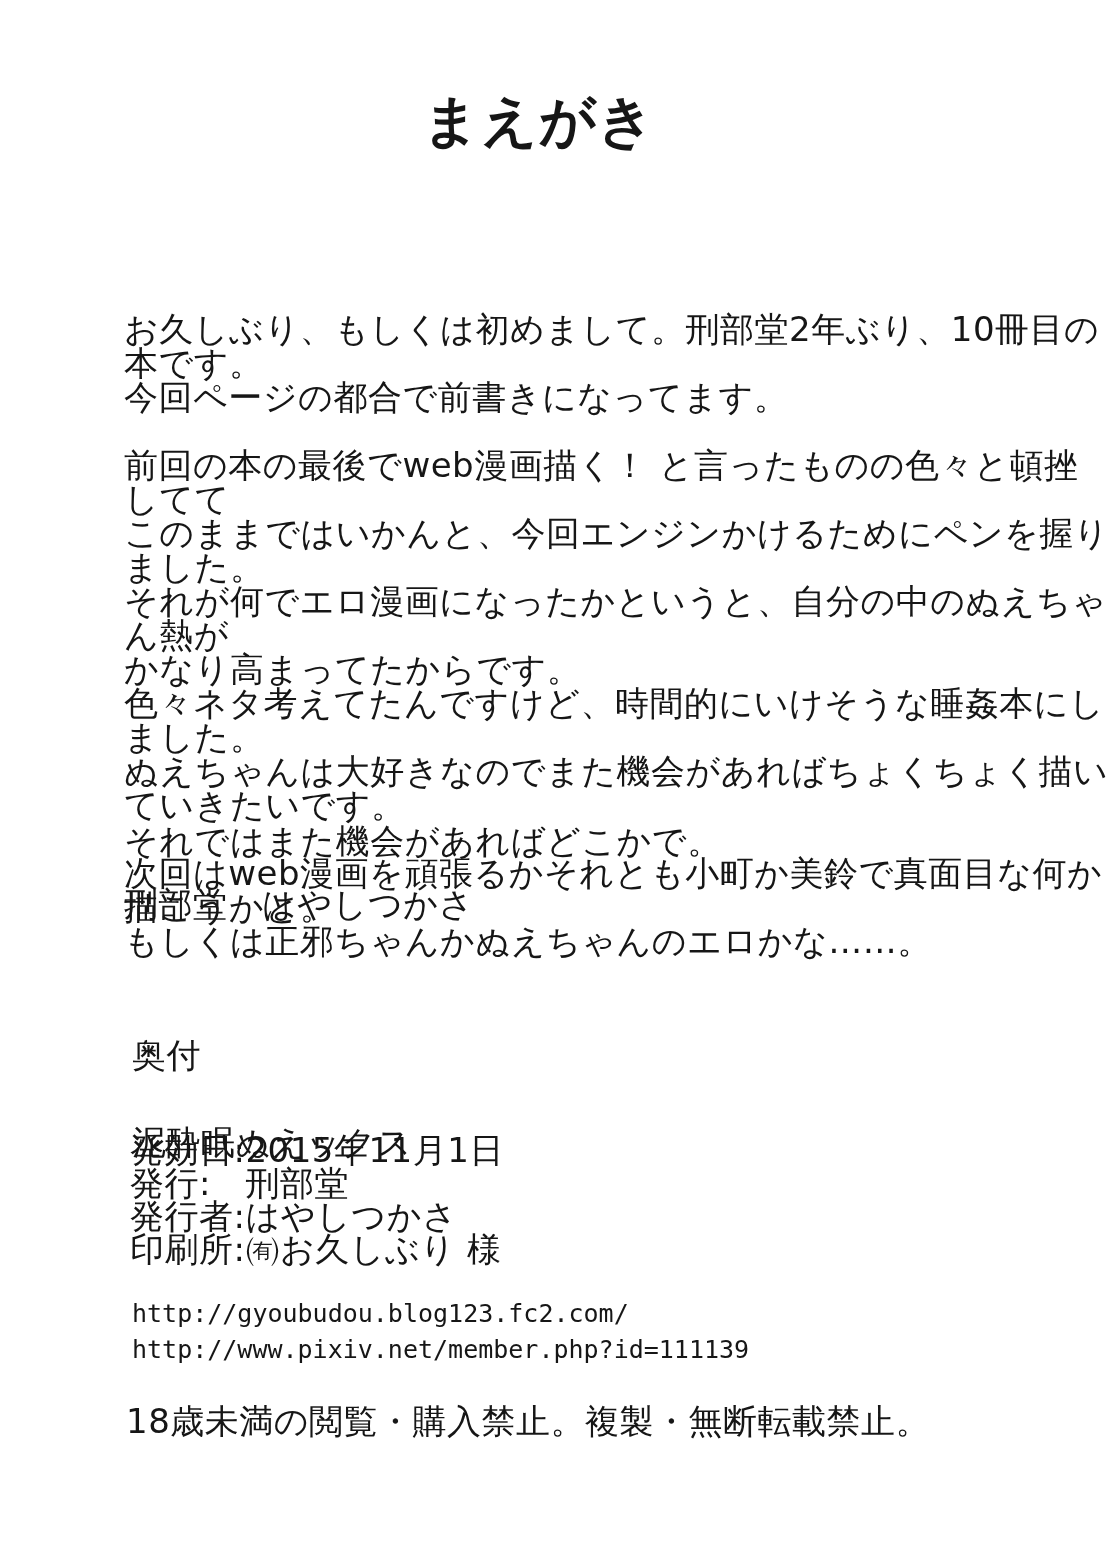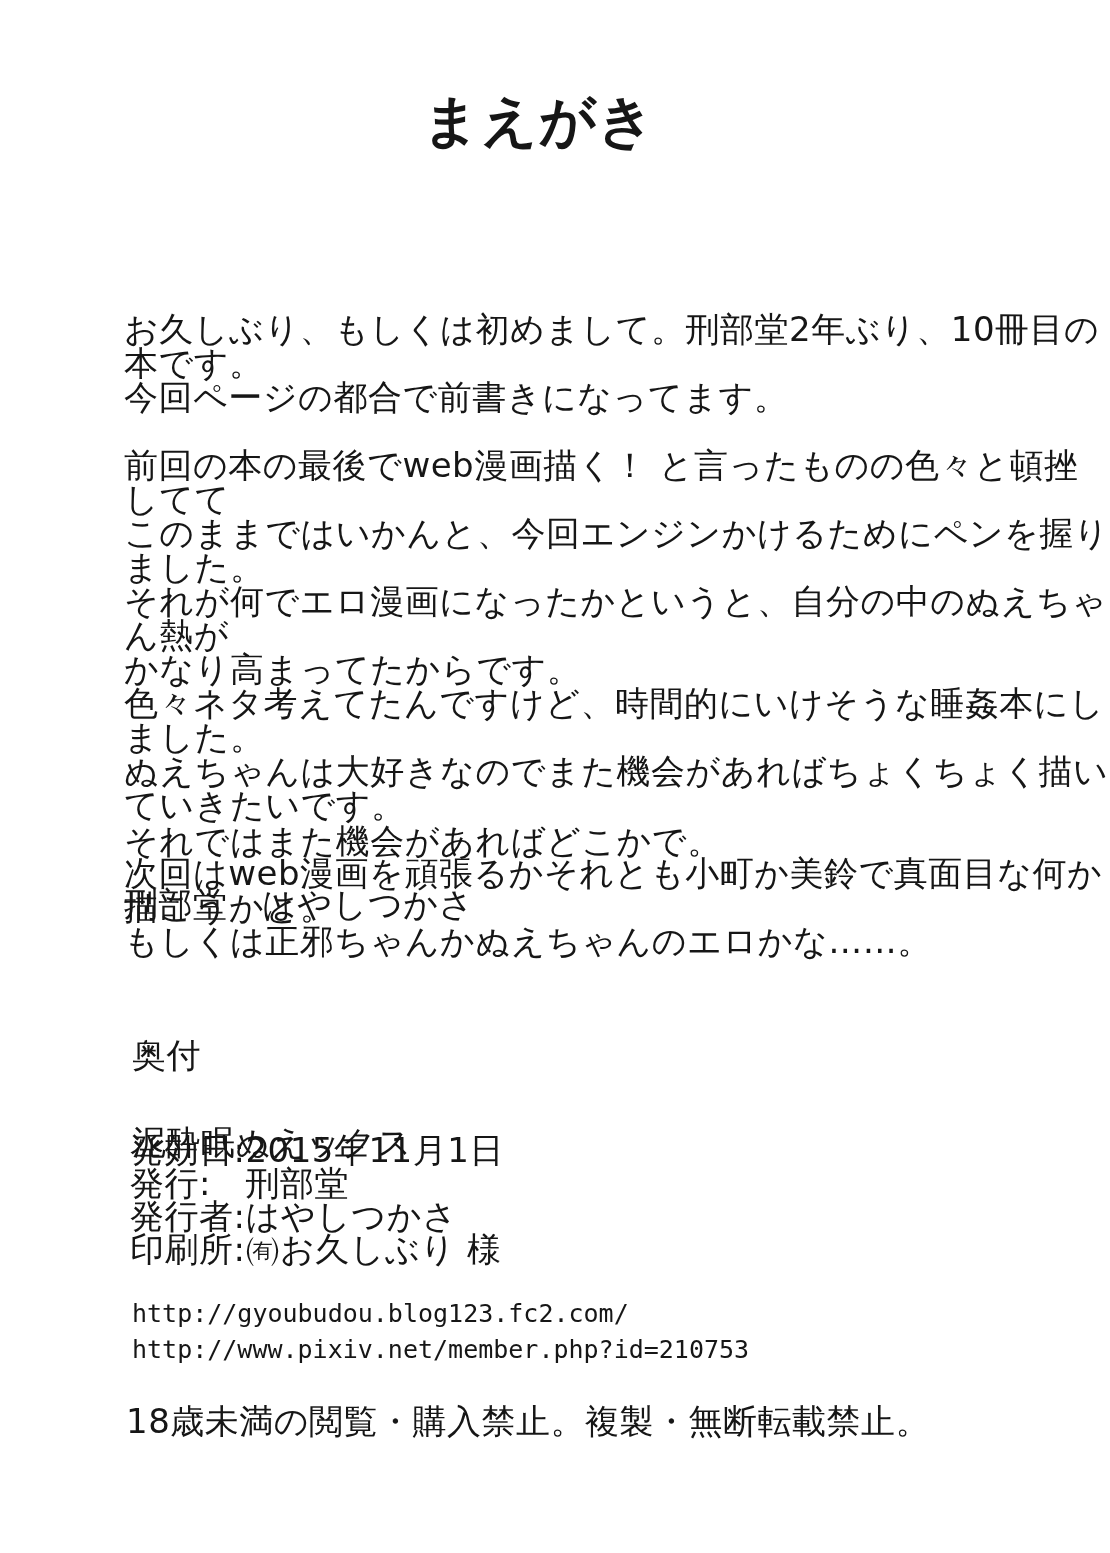--- a/index.html
+++ b/index.html
@@ -77,17 +77,17 @@
   <div class="abs body-text colophon-head">奥付</div>
 
   <div class="abs body-text book-title">泥酔眠ぬえックス</div>
 
   <div class="abs body-text pub-details">発効日:2015年11月1日
 発行:　刑部堂
 発行者:はやしつかさ
 印刷所:㈲お久しぶり 様</div>
 
   <div class="abs urls">http://gyoubudou.blog123.fc2.com/
-http://www.pixiv.net/member.php?id=210753</div>
+http://www.pixiv.net/member.php?id=111139</div>
 
   <div class="abs body-text disclaimer">18歳未満の閲覧・購入禁止。複製・無断転載禁止。</div>
 
 </div>
 
 </body></html>

